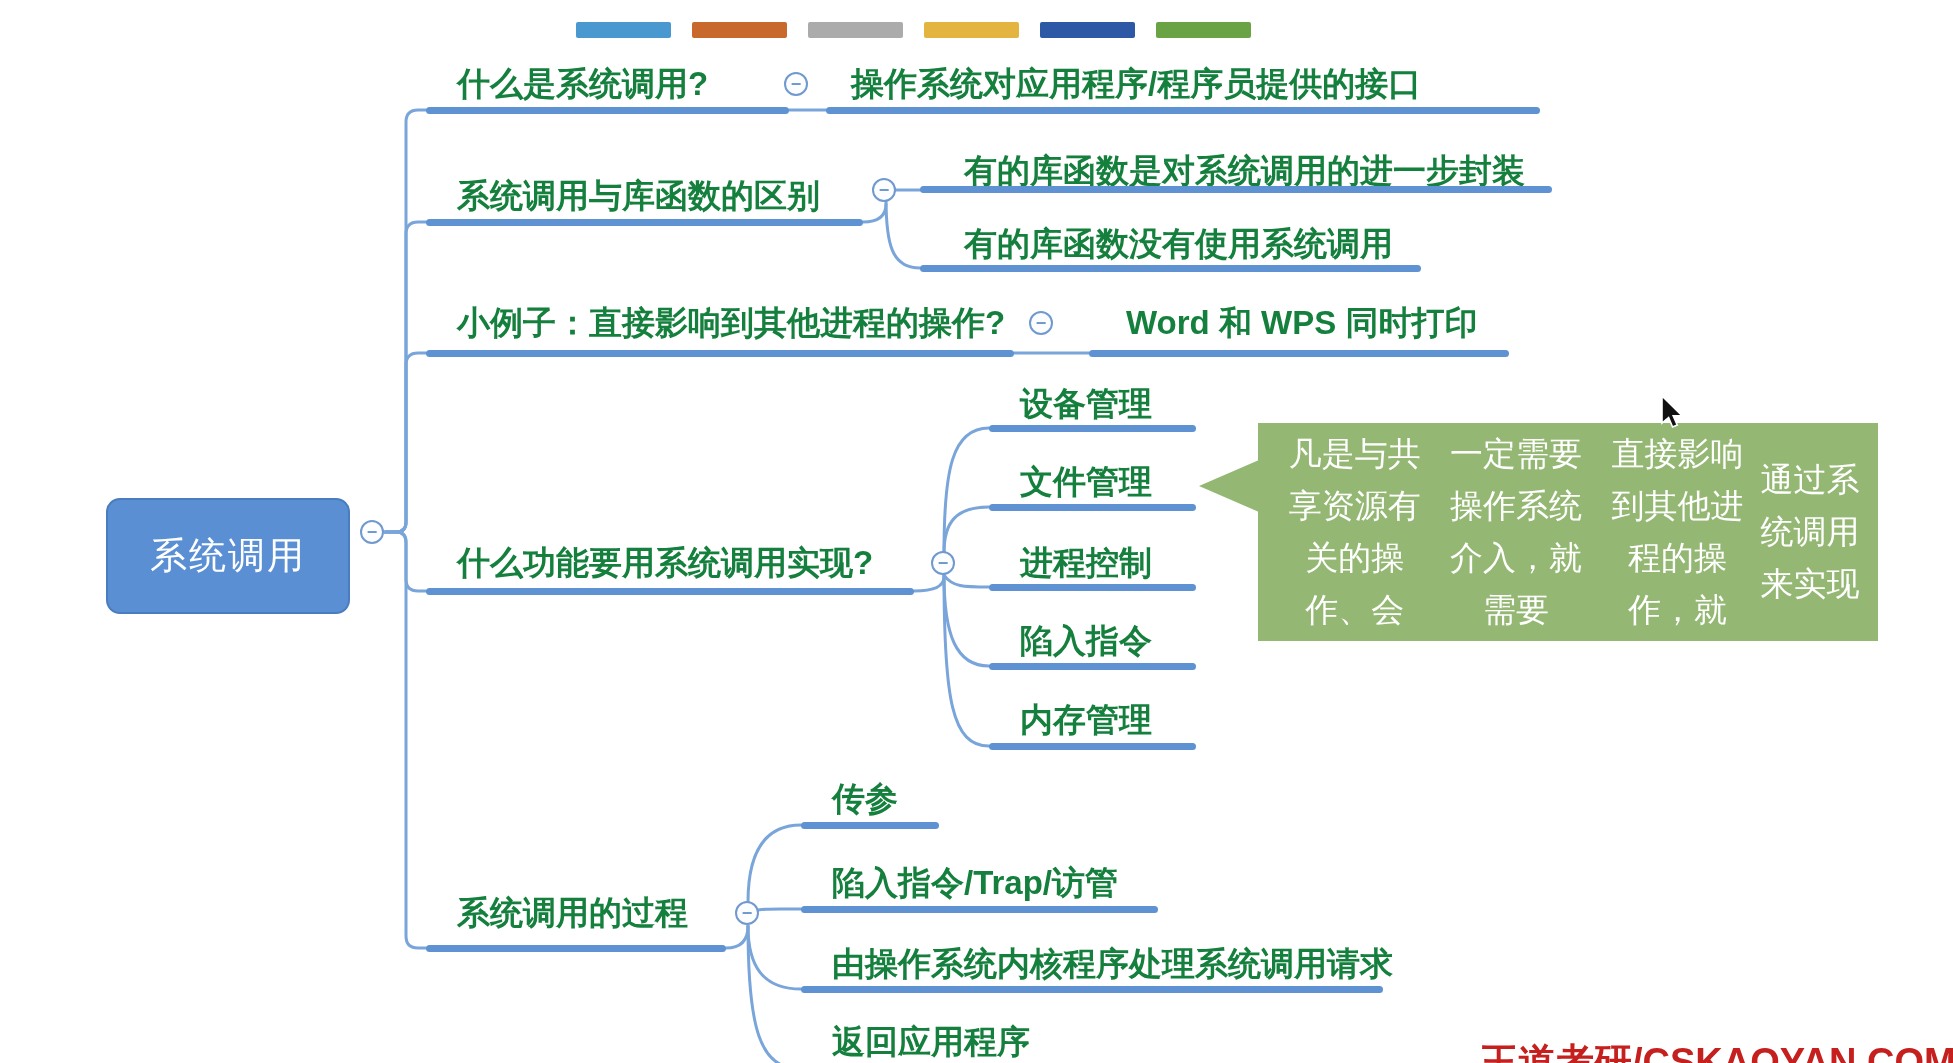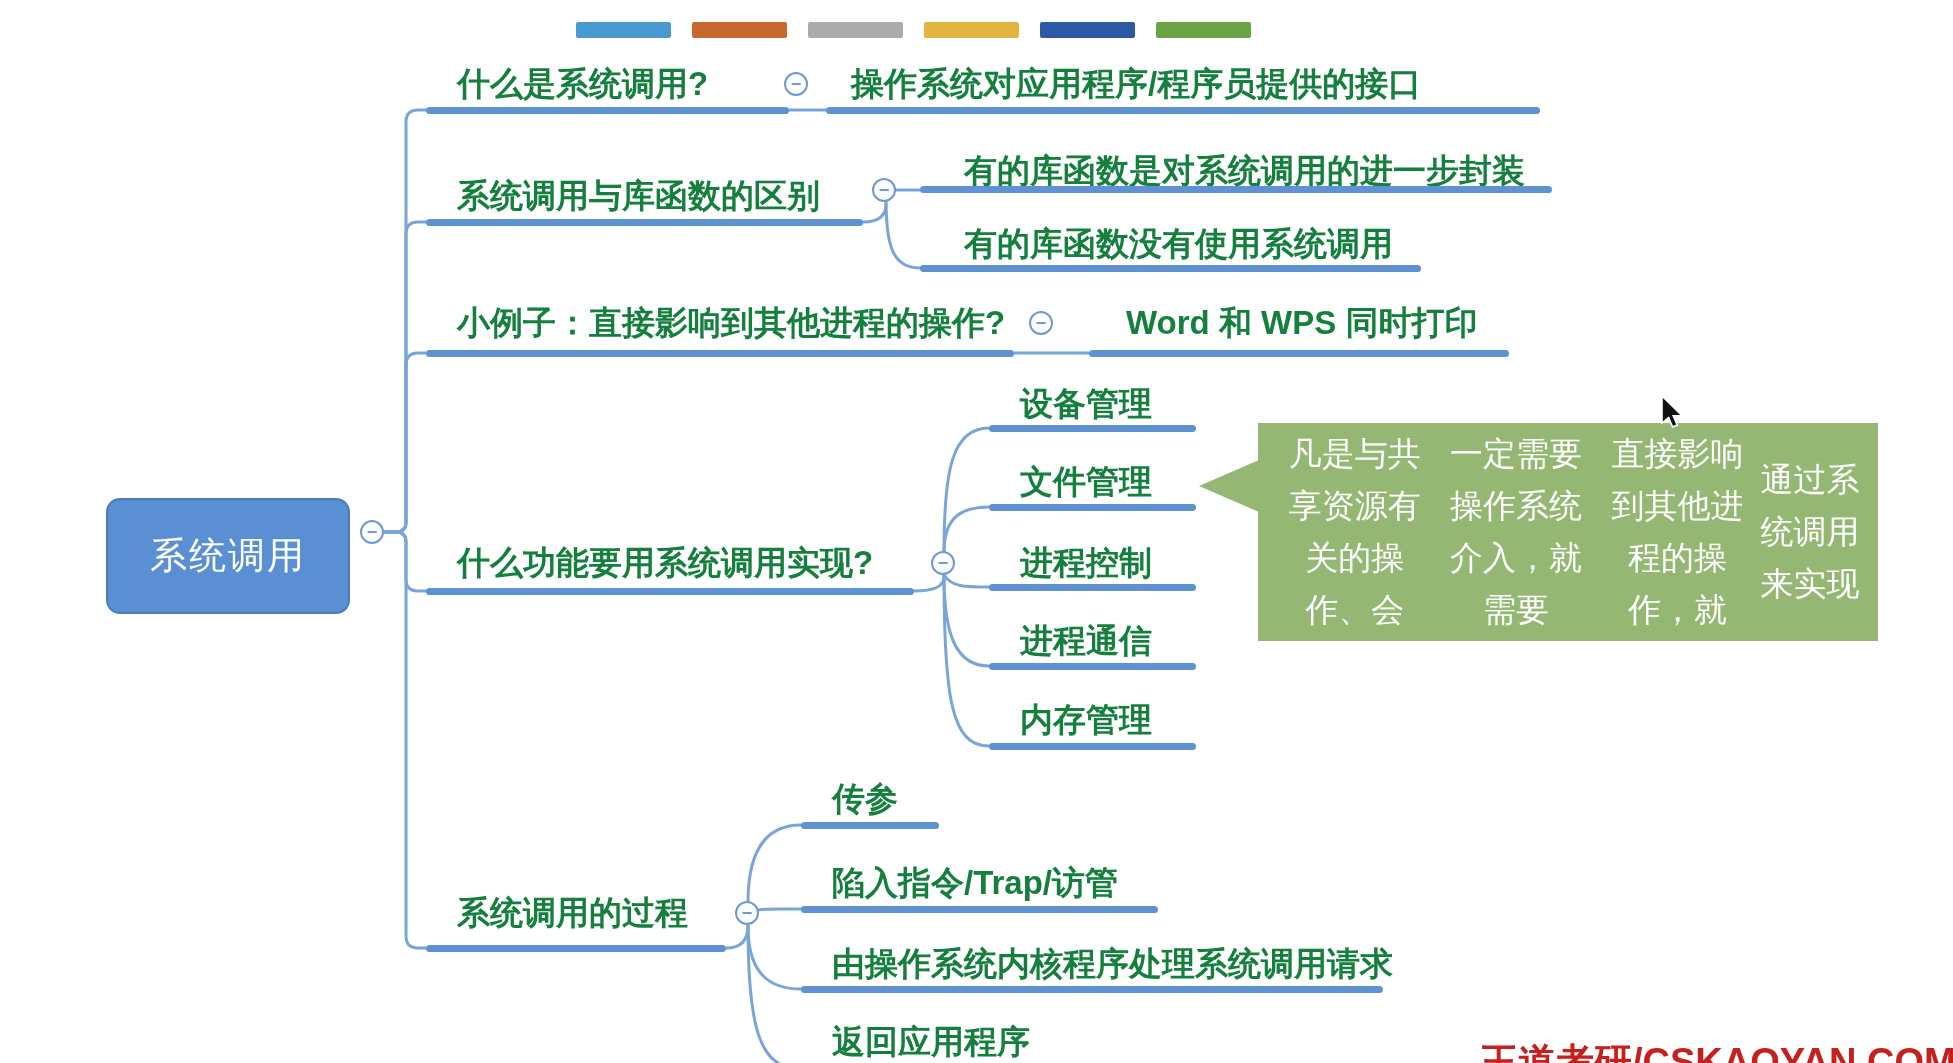--- a/index.html
+++ b/index.html
@@ -121,21 +121,21 @@
   <div class="uline" style="left:426px;top:588px;width:488px"></div>
   <div class="collapse" style="left:931px;top:551px">
     <span class="minus-glyph">−</span>
   </div>
   <div class="topic" style="left:1020px;top:384px">设备管理</div>
   <div class="uline" style="left:989px;top:425px;width:207px"></div>
   <div class="topic" style="left:1020px;top:462px">文件管理</div>
   <div class="uline" style="left:989px;top:504px;width:207px"></div>
   <div class="topic" style="left:1020px;top:543px">进程控制</div>
   <div class="uline" style="left:989px;top:584px;width:207px"></div>
-  <div class="topic" style="left:1020px;top:621px">进程通信</div>
+  <div class="topic" style="left:1020px;top:621px">陷入指令</div>
   <div class="uline" style="left:989px;top:663px;width:207px"></div>
   <div class="topic" style="left:1020px;top:700px">内存管理</div>
   <div class="uline" style="left:989px;top:743px;width:207px"></div>
 
   <div class="callout-tri" style="border-right-color: rgb(148, 184, 115);"></div>
   <div class="callout" style="background: rgb(148, 184, 115);">
     <div>凡是与共享资源有关的操作、会</div>
     <div>一定需要操作系统介入，就需要</div>
     <div>直接影响到其他进程的操作，就</div>
     <div>通过系统调用来实现</div>

